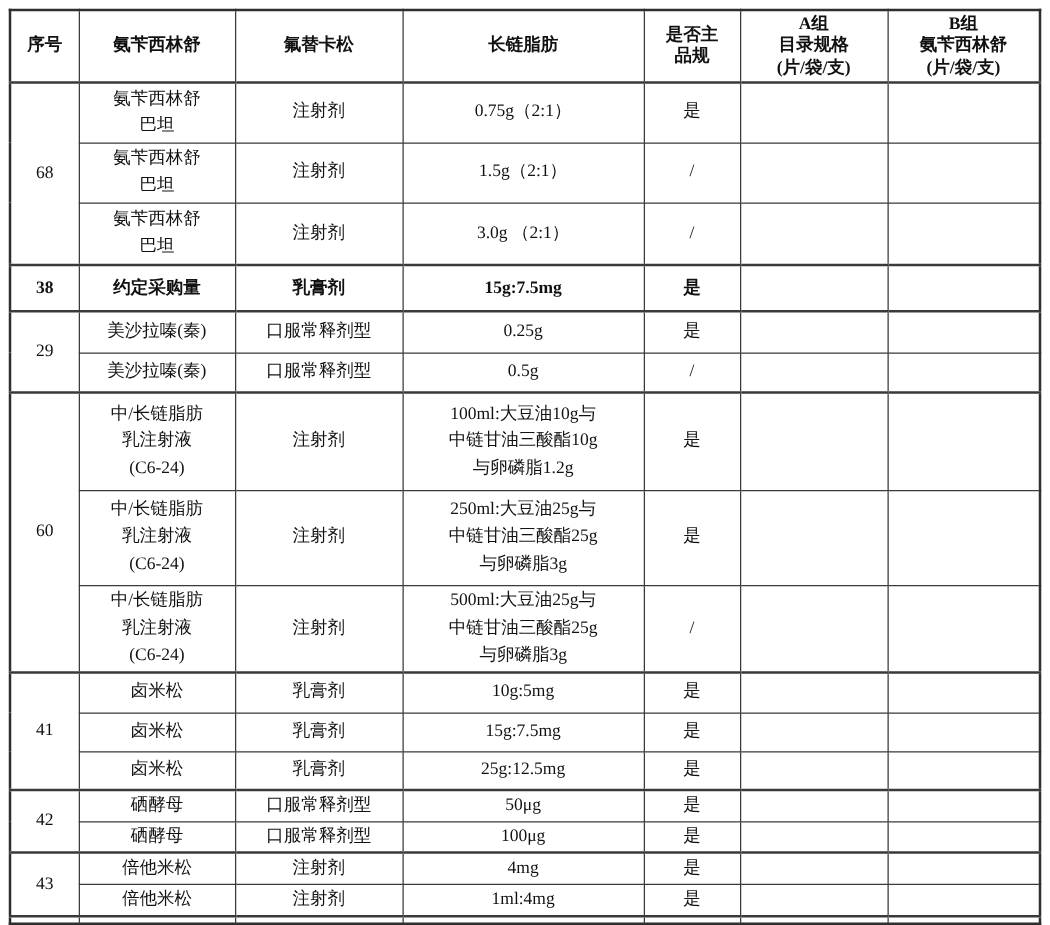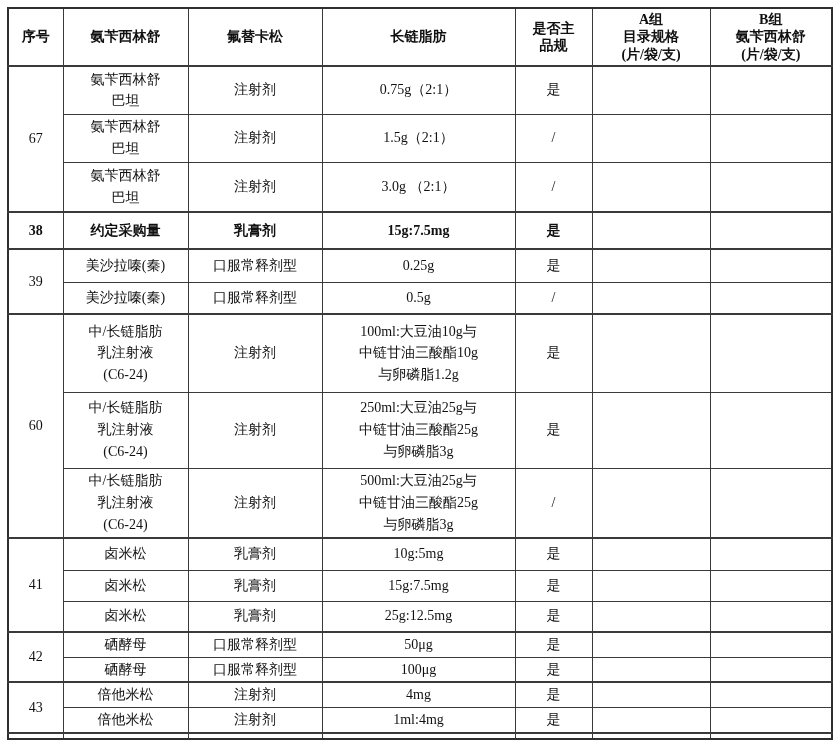--- a/index.html
+++ b/index.html
@@ -84,21 +84,21 @@
           <th>A组
 目录规格
 (片/袋/支)</th>
           <th>B组
 氨苄西林舒
 (片/袋/支)</th>
         </tr>
       </thead>
       <tbody>
           <tr class="group-start" style="height: 48px;">
-            <td rowspan="3" class="seq">67</td>
+            <td rowspan="3" class="seq">68</td>
             <td>氨苄西林舒
 巴坦</td>
             <td>注射剂</td>
             <td>0.75g（2:1）</td>
             <td>是</td>
             <td></td>
             <td></td>
           </tr>
           <tr style="height: 48px;">
             <td>氨苄西林舒
@@ -121,21 +121,21 @@
           <tr class="group-start" style="height: 37px; font-weight: bold;">
             <td rowspan="1" class="seq">38</td>
             <td>约定采购量</td>
             <td>乳膏剂</td>
             <td>15g:7.5mg</td>
             <td>是</td>
             <td></td>
             <td></td>
           </tr>
           <tr class="group-start" style="height: 33px;">
-            <td rowspan="2" class="seq">39</td>
+            <td rowspan="2" class="seq">29</td>
             <td>美沙拉嗪(秦)</td>
             <td>口服常释剂型</td>
             <td>0.25g</td>
             <td>是</td>
             <td></td>
             <td></td>
           </tr>
           <tr style="height: 32px;">
             <td>美沙拉嗪(秦)</td>
             <td>口服常释剂型</td>

